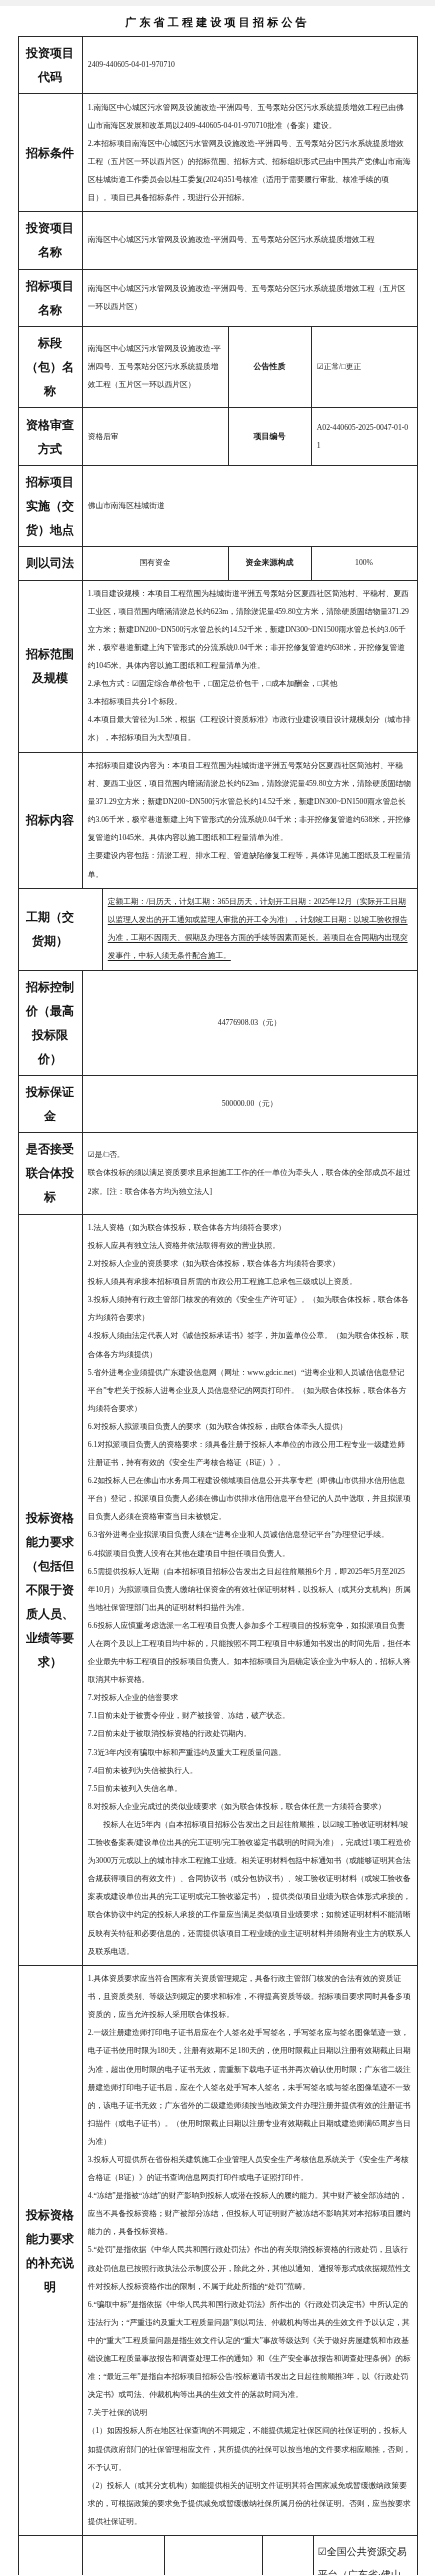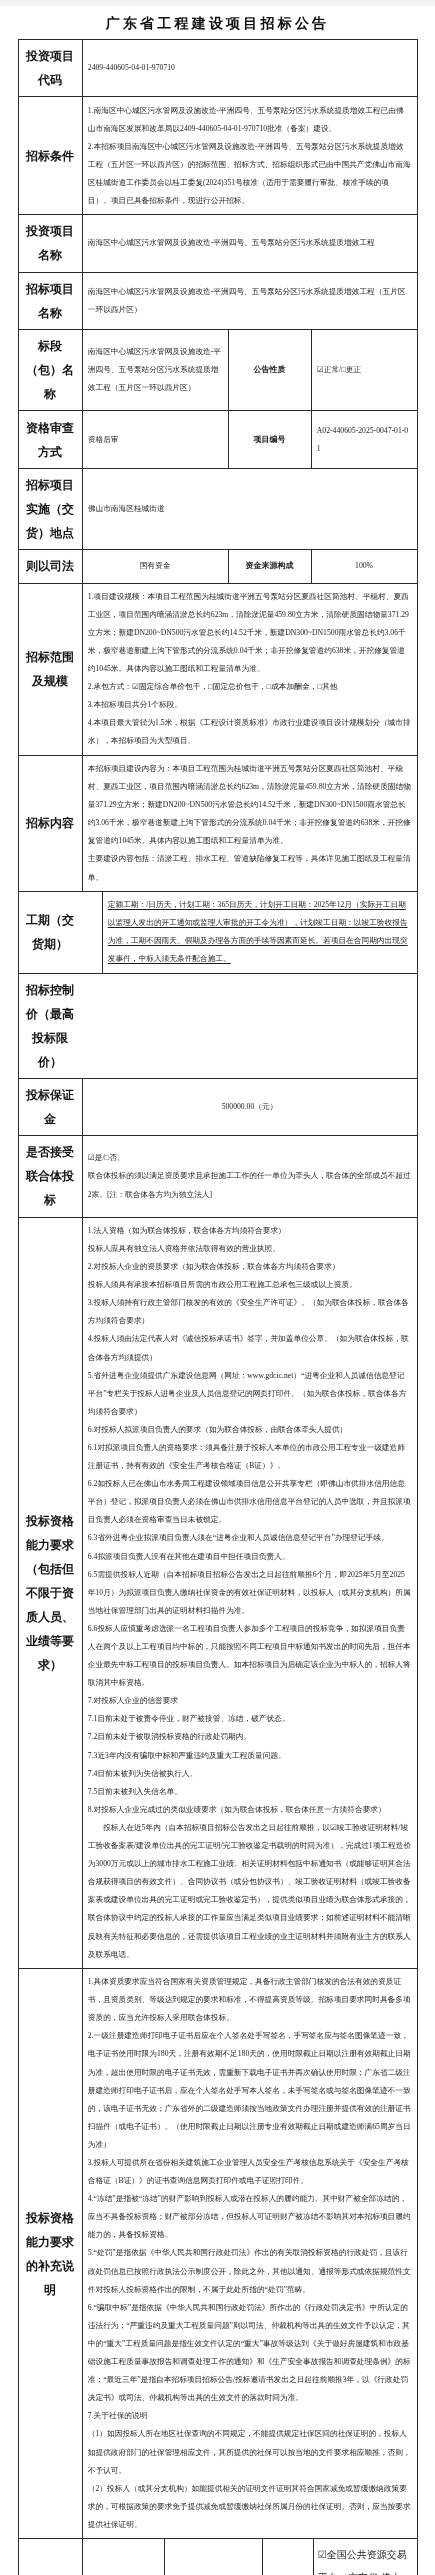--- a/index.html
+++ b/index.html
@@ -5,21 +5,21 @@
   * { box-sizing: border-box; margin: 0; padding: 0; }
   body {
     width: 435px;
     background: #ffffff;
     font-family: "Liberation Serif", "DejaVu Serif", serif;
     color: #1c1c1c;
   }
   .top-strip { height: 6.3px; width: 100%; background: #f1f1f1; }
   .page-title {
     text-align: center;
-    font-size: 14px;
+    font-size: 11px;
     font-weight: bold;
     letter-spacing: 3.2px;
     margin: 8.4px 0 6.3px 0;
     color: #111;
   }
   .tbl {
     width: 400px;
     margin: 0 auto 16px auto;
     border: 1.1px solid #2a2a2a;
     background: #fff;
@@ -163,20 +163,21 @@
 主要建设内容包括：清淤工程、排水工程、管道缺陷修复工程等，具体详见施工图纸及工程量清单。</div>
   </div>
 
   <div class="row">
     <div class="cell lbl">工期（交货期）</div>
     <div class="cell val u">定额工期：/日历天，计划工期：365日历天，计划开工日期：2025年12月（实际开工日期以监理人发出的开工通知或监理人审批的开工令为准），计划竣工日期：以竣工验收报告为准，工期不因雨天、假期及办理各方面的手续等因素而延长。若项目在合同期内出现突发事件，中标人须无条件配合施工。</div>
   </div>
 
   <div class="row">
     <div class="cell lbl">招标控制价（最高投标限价）</div>
+    <div class="cell val c">44776908.03（元）</div>
   </div>
 
   <div class="row">
     <div class="cell lbl">投标保证金</div>
     <div class="cell val c">500000.00（元）</div>
   </div>
 
   <div class="row">
     <div class="cell lbl">是否接受联合体投标</div>
     <div class="cell val">☑是/□否。

